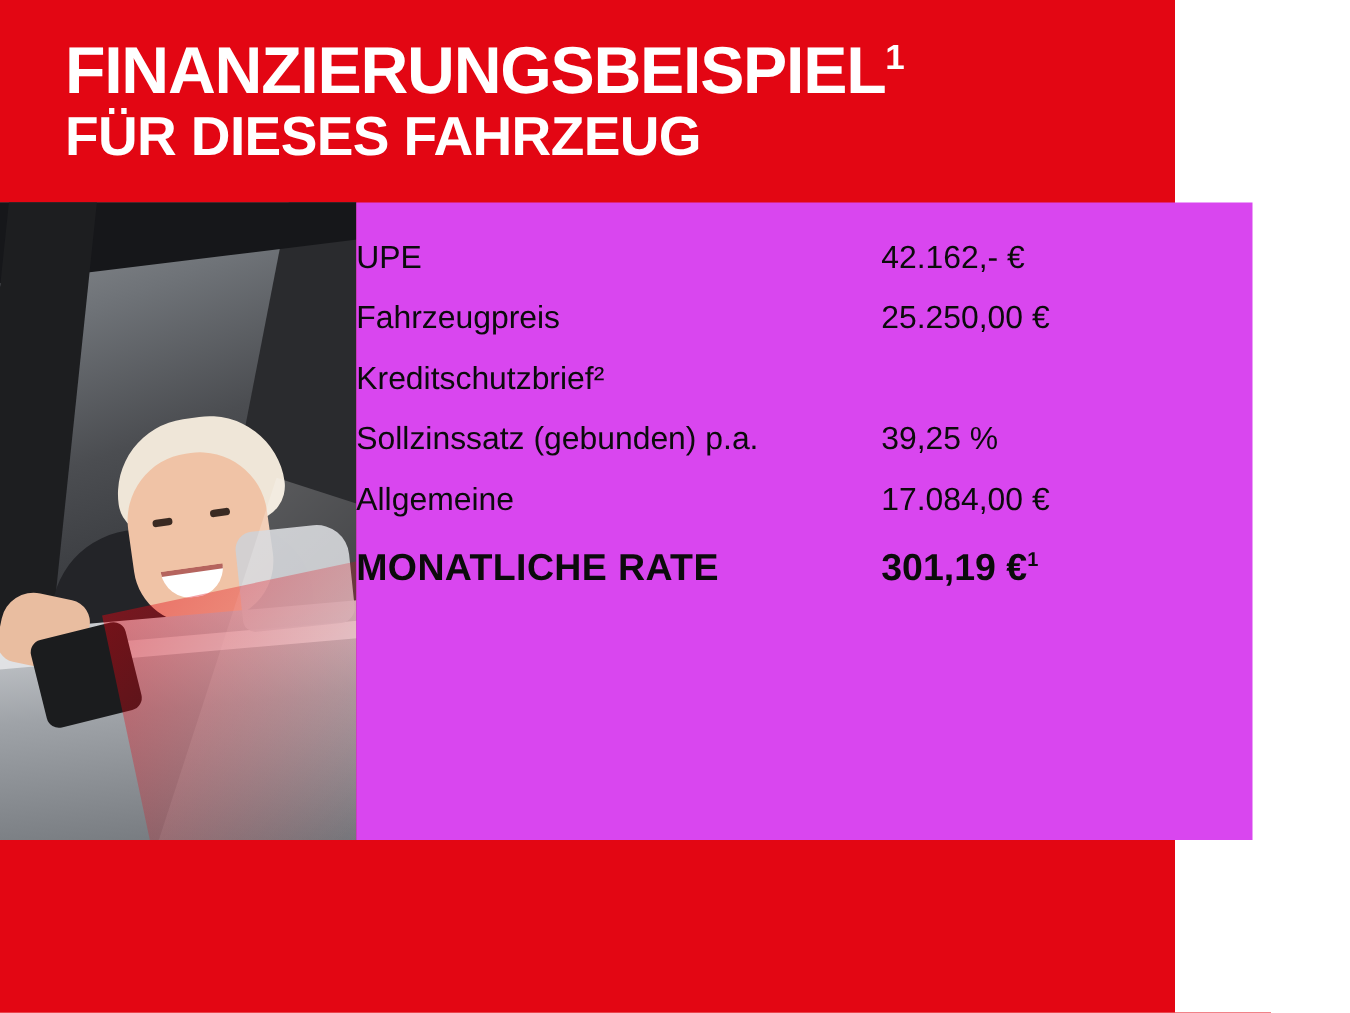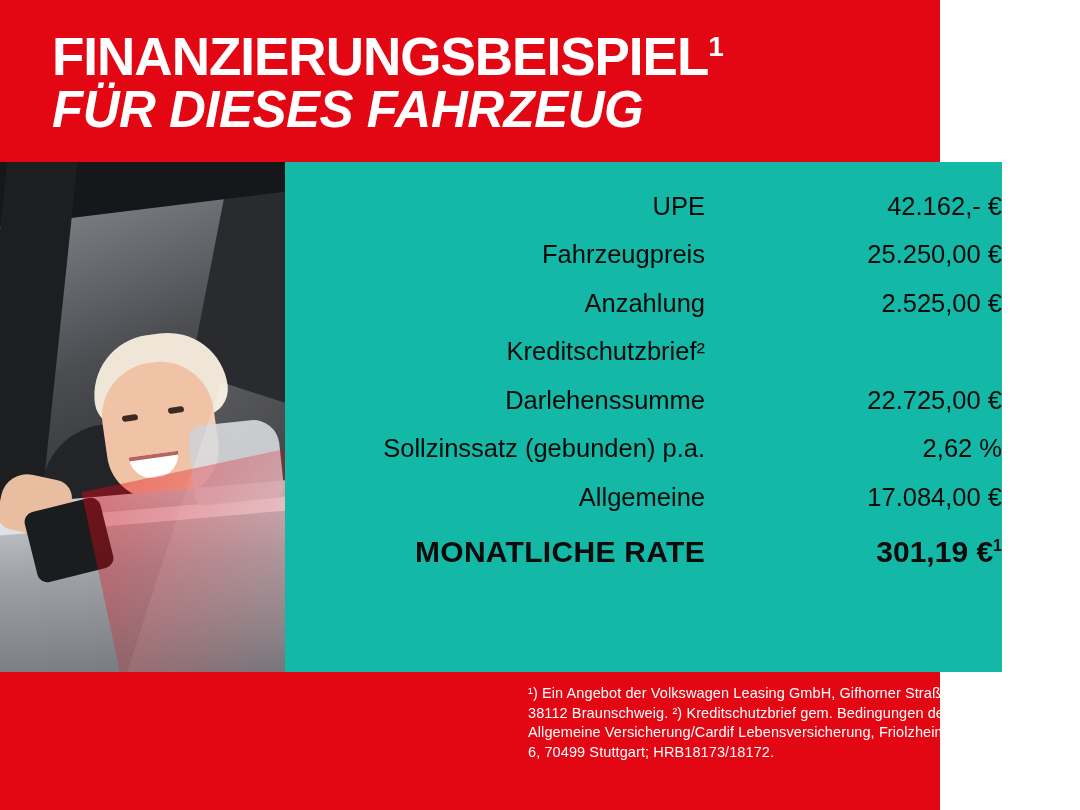--- a/index.html
+++ b/index.html
@@ -40,26 +40,25 @@
     white-space: nowrap;
   }
   .headline sup {
     font-size: 28px;
     vertical-align: super;
     line-height: 0;
   }
   .subhead {
     color: #ffffff;
     font-weight: bold;
-    font-size: 51px;
+    font-size: 44px;
     line-height: 44px;
     letter-spacing: -0.5px;
     white-space: nowrap;
     margin-top: 2px;
-    font-style: italic;
   }
 
   
   .photo {
     position: absolute;
     left: 0;
     top: 162px;
     width: 285px;
     height: 510px;
     overflow: hidden;
@@ -208,24 +207,23 @@
     transform: rotate(-12deg);
   }
 
   
   .table-panel {
     position: absolute;
     left: 285px;
     top: 162px;
     width: 717px;
     height: 510px;
-    background: #14b8a6;
+    background: #d946ef;
     padding: 20px 0 0 0;
     box-sizing: border-box;
-    text-align: right;
   }
   table.finance {
     width: 100%;
     border-collapse: collapse;
     table-layout: fixed;
   }
   table.finance td {
     font-size: 25.5px;
     color: #0b0b0b;
     padding: 0;
@@ -292,42 +290,33 @@
       <tbody>
         <tr>
           <td class="lbl">UPE</td>
           <td class="val">42.162,- €</td>
         </tr>
         <tr>
           <td class="lbl">Fahrzeugpreis</td>
           <td class="val">25.250,00 €</td>
         </tr>
         <tr>
-          <td class="lbl">Anzahlung</td>
-          <td class="val">2.525,00 €</td>
-        </tr>
-        <tr>
           <td class="lbl">Kreditschutzbrief²</td>
           <td class="val"></td>
         </tr>
         <tr>
-          <td class="lbl">Darlehenssumme</td>
-          <td class="val">22.725,00 €</td>
-        </tr>
-        <tr>
           <td class="lbl">Sollzinssatz (gebunden) p.a.</td>
-          <td class="val">2,62 %</td>
+          <td class="val">39,25 %</td>
         </tr>
         <tr>
           <td class="lbl">Allgemeine</td>
           <td class="val">17.084,00 €</td>
         </tr>
         <tr class="total">
           <td class="lbl">MONATLICHE RATE</td>
           <td class="val"><span>301,19 €</span><sup class="mark">1</sup></td>
         </tr>
       </tbody>
     </table>
   </div>
 
-  <div class="legal">¹) Ein Angebot der Volkswagen Leasing GmbH, Gifhorner Straße 57, 38112 Braunschweig. ²) Kreditschutzbrief gem. Bedingungen der Cardif Allgemeine Versicherung/Cardif Lebensversicherung, Friolzheimer Str. 6, 70499 Stuttgart; HRB18173/18172.</div>
 
 </div>
 
 </body></html>

